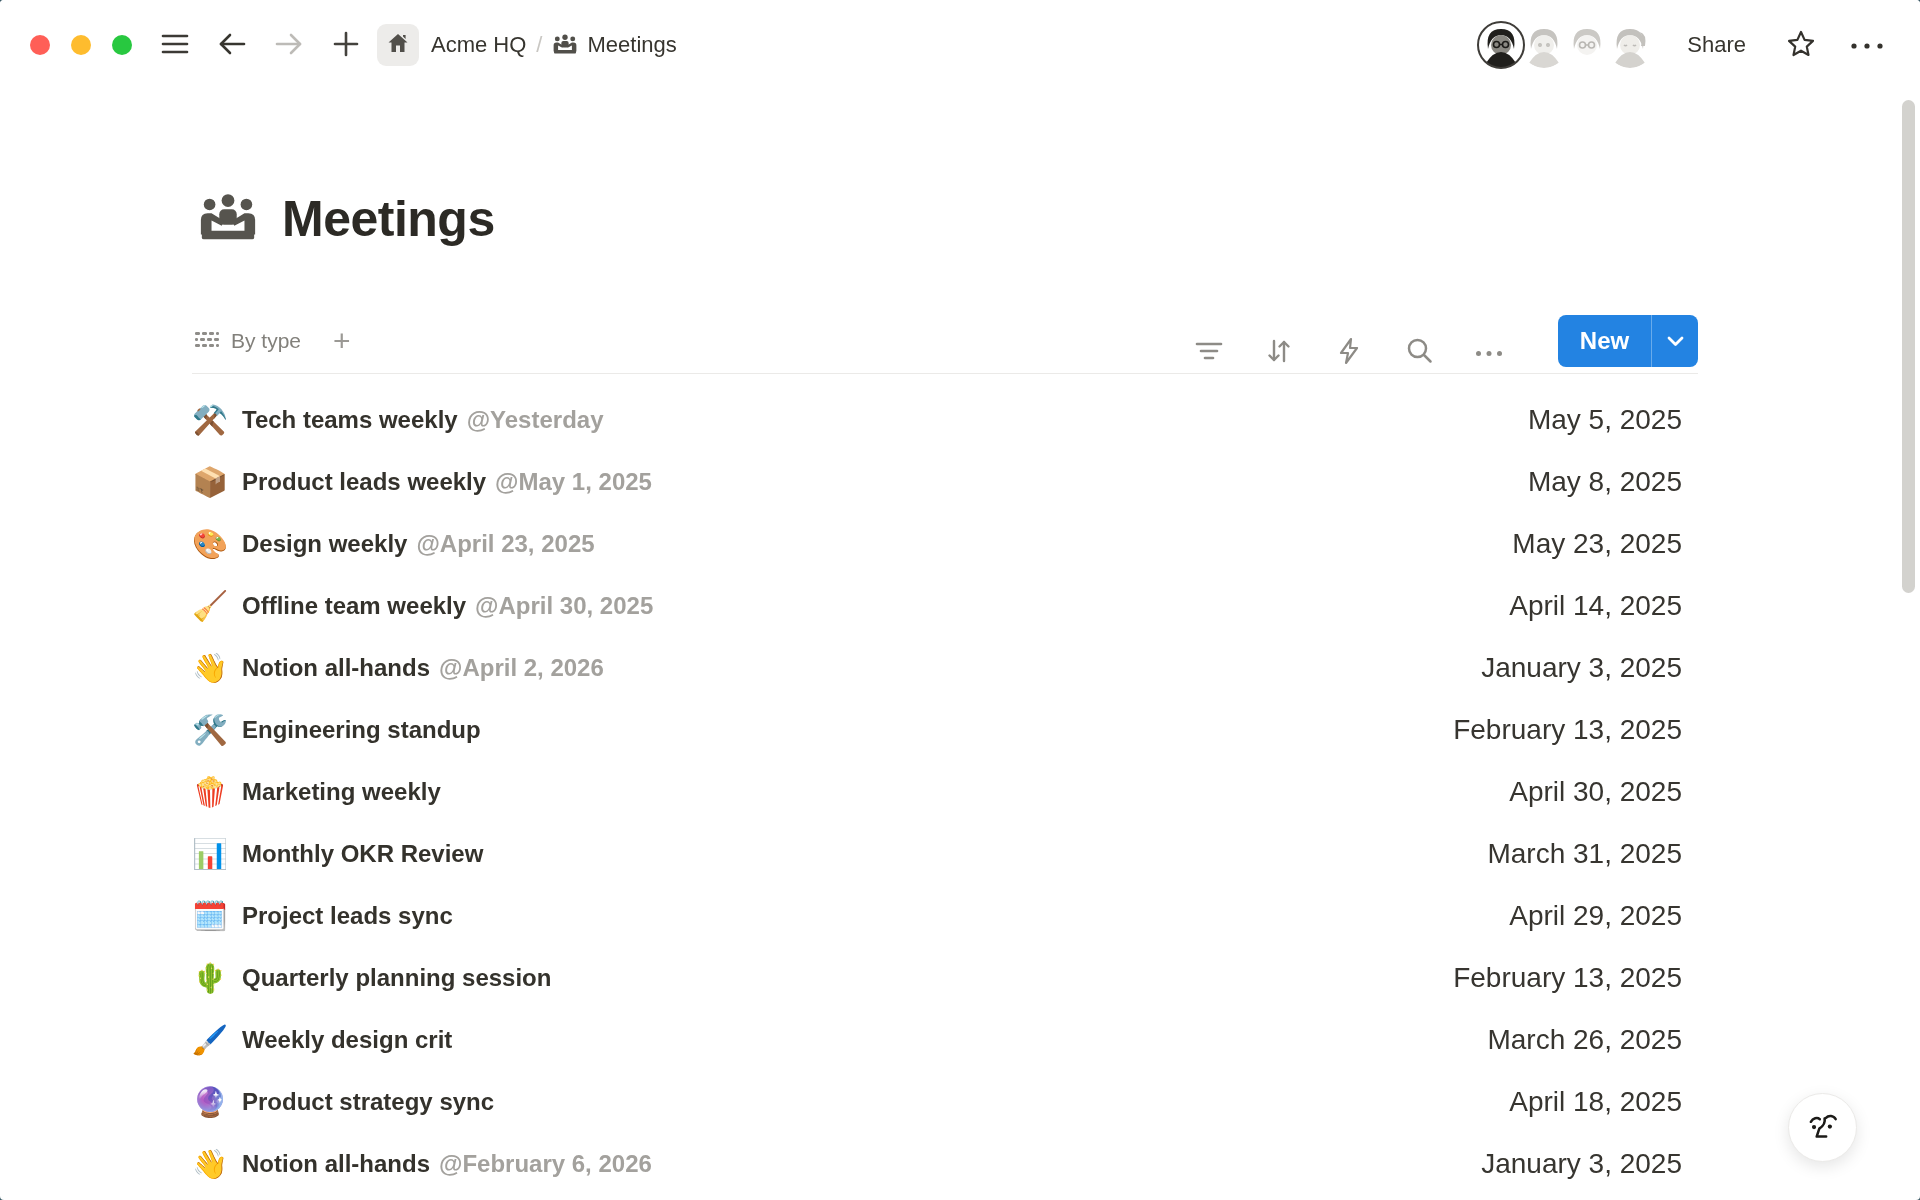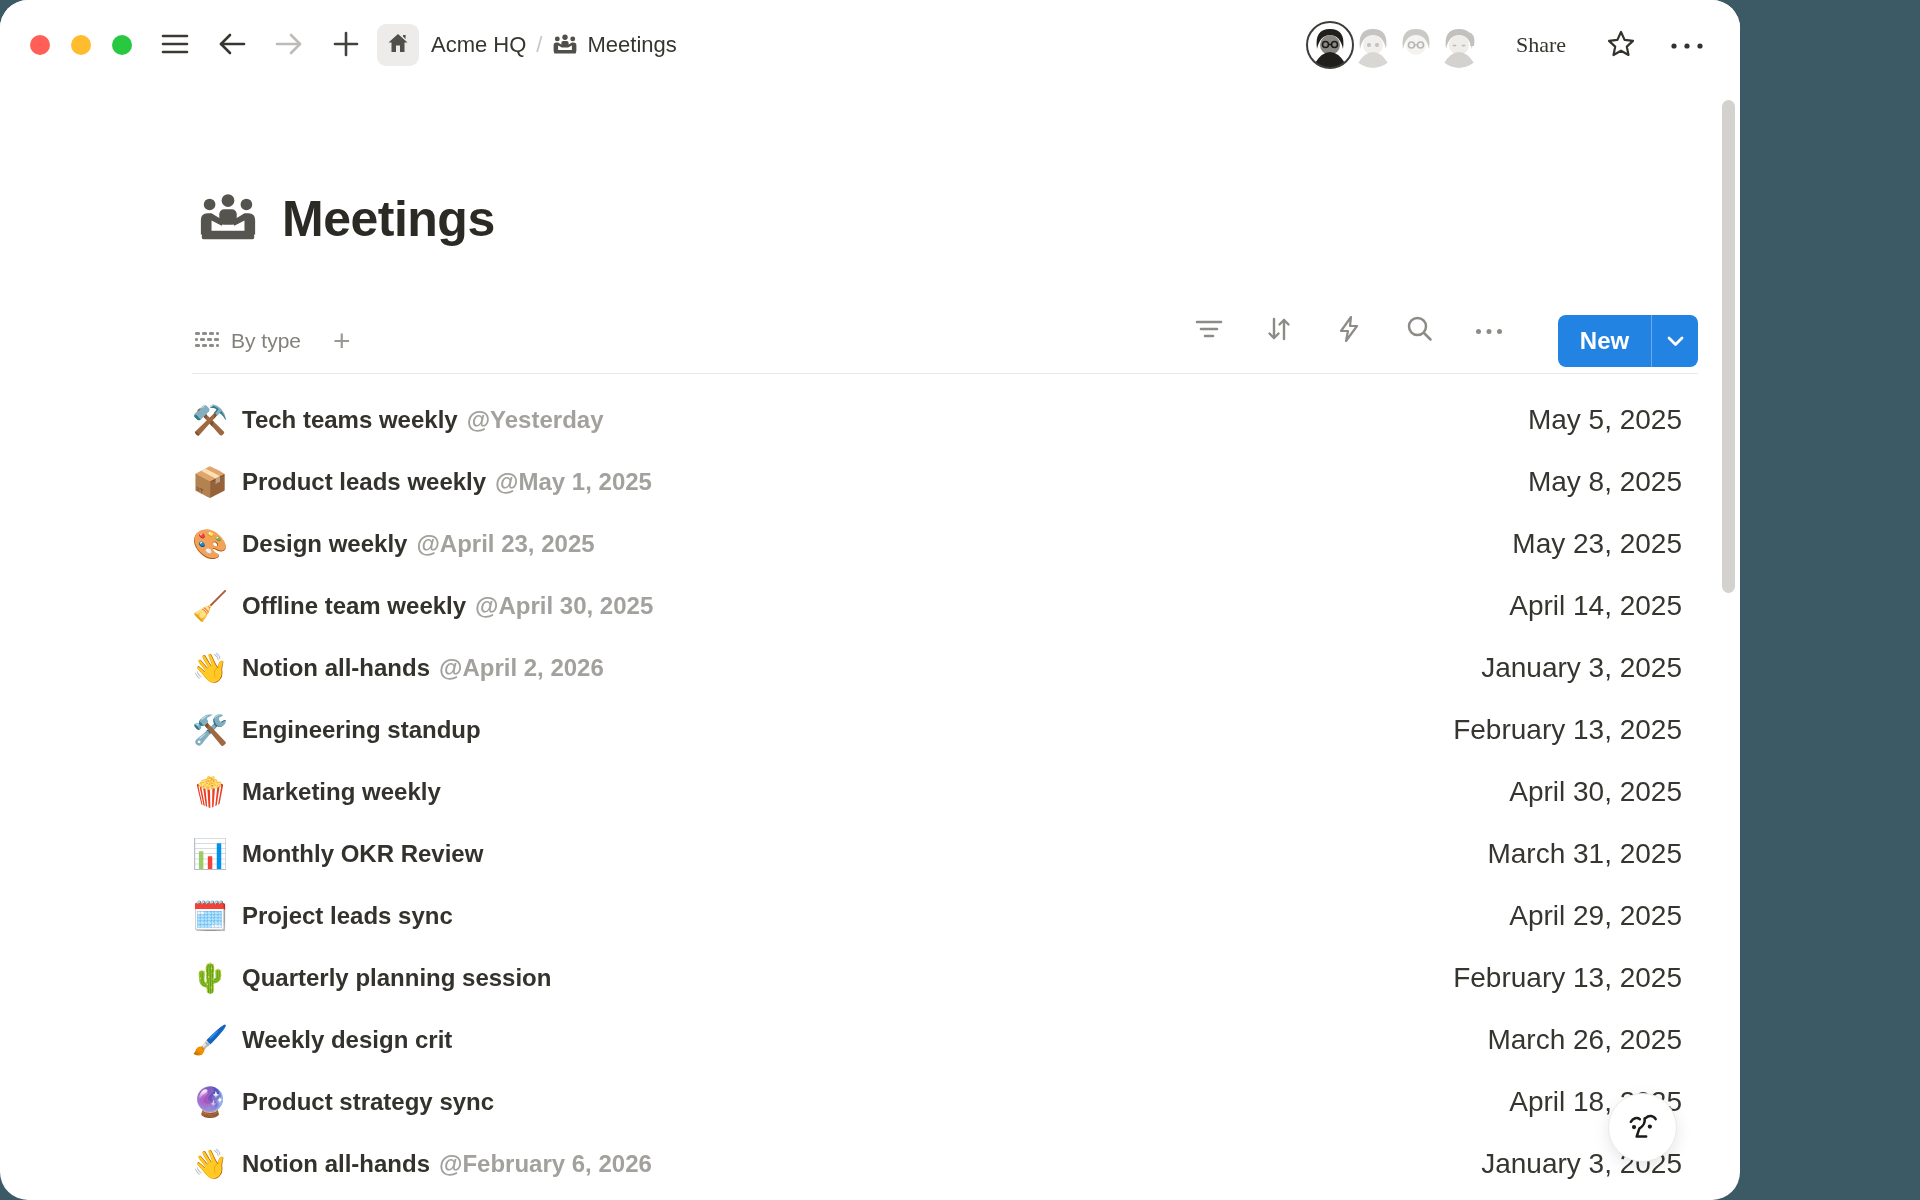--- a/index.html
+++ b/index.html
@@ -5,23 +5,23 @@
   html,body{margin:0;padding:0;}
   body{
     width:1920px;height:1200px;
     background:#3b5a66;
     font-family:"Liberation Sans", sans-serif;
     overflow:hidden;
     -webkit-font-smoothing:antialiased;
   }
   .window{
     position:relative;
-    width:1740px;height:1200px;
+    width:1920px;height:1200px;
     background:#ffffff;
-    border-radius:28px;
+    border-radius:4px;
     overflow:hidden;
   }
 
   
   .titlebar{
     height:90px;
     display:flex;align-items:center;
     padding-left:30px;padding-right:38px;
     background:#fff;
   }
@@ -45,21 +45,21 @@
   .avatars{display:flex;align-items:center;}
   .avatar{
     width:46px;height:46px;border-radius:50%;background:#fff;
     box-shadow:0 0 0 3px #fff;position:relative;
   }
   .avatar svg{width:100%;height:100%;border-radius:50%;}
   .avatar.a1{z-index:4;outline:2px solid #3f3d39;outline-offset:-1px;}
   .avatar.a2{z-index:3;margin-left:-3px;}
   .avatar.a3{z-index:2;margin-left:-3px;}
   .avatar.a4{z-index:1;margin-left:-3px;}
-  .share-btn{margin-left:28px;font-size:22px;font-weight:500;color:#37352f;background:none;border:none;cursor:pointer;font-family:Liberation Serif, serif;}
+  .share-btn{margin-left:28px;font-size:22px;font-weight:500;color:#37352f;background:none;border:none;cursor:pointer;font-family:Liberation Sans, sans-serif;}
   .star-btn{margin-left:34px;}
   .more-btn{margin-left:36px;}
 
   
   .page{margin-left:192px;width:1506px;}
   .title-row{margin-top:66px;display:flex;align-items:center;}
   .title-icon{width:64px;height:64px;margin-left:4px;display:flex;align-items:center;justify-content:center;}
   .page-title{margin-left:22px;font-size:50px;font-weight:700;color:#2c2a25;letter-spacing:-0.5px;}
 
   
@@ -71,21 +71,21 @@
   }
   .tab{display:flex;align-items:center;gap:11px;background:none;border:none;cursor:pointer;font-family:inherit;
        height:100%;padding:0 2px;position:relative;}
   .tab + .tab{margin-left:32px;}
   .tab .tab-label{font-size:21px;font-weight:600;color:#37352f;}
   .tab.inactive .tab-label{color:#82807b;font-weight:500;}
   .tab.active::after{
     content:"";position:absolute;left:0;right:0;bottom:-1px;height:3px;background:#2f2d28;border-radius:2px;
   }
   .add-view{margin-left:26px;font-size:30px;line-height:1;color:#9b9995;background:none;border:none;cursor:pointer;padding:0 4px;font-family:inherit;font-weight:300;}
-  .tab-tools{margin-left:auto;display:flex;align-items:flex-start;gap:40px;}
+  .tab-tools{margin-left:auto;display:flex;align-items:flex-end;gap:40px;}
   .tool-btn{width:30px;height:30px;display:flex;align-items:center;justify-content:center;background:none;border:none;padding:0;cursor:pointer;}
   .new-btn{
     margin-left:14px;height:52px;width:140px;border-radius:8px;border:none;cursor:pointer;
     background:#2383e2;color:#fff;display:flex;align-items:center;padding:0;overflow:hidden;font-family:inherit;
   }
   .new-btn .new-label{flex:1;font-size:24px;font-weight:600;text-align:center;}
   .new-btn .divider{width:1px;height:52px;background:rgba(255,255,255,0.32);}
   .new-btn .chev{width:46px;display:flex;align-items:center;justify-content:center;}
 
   

